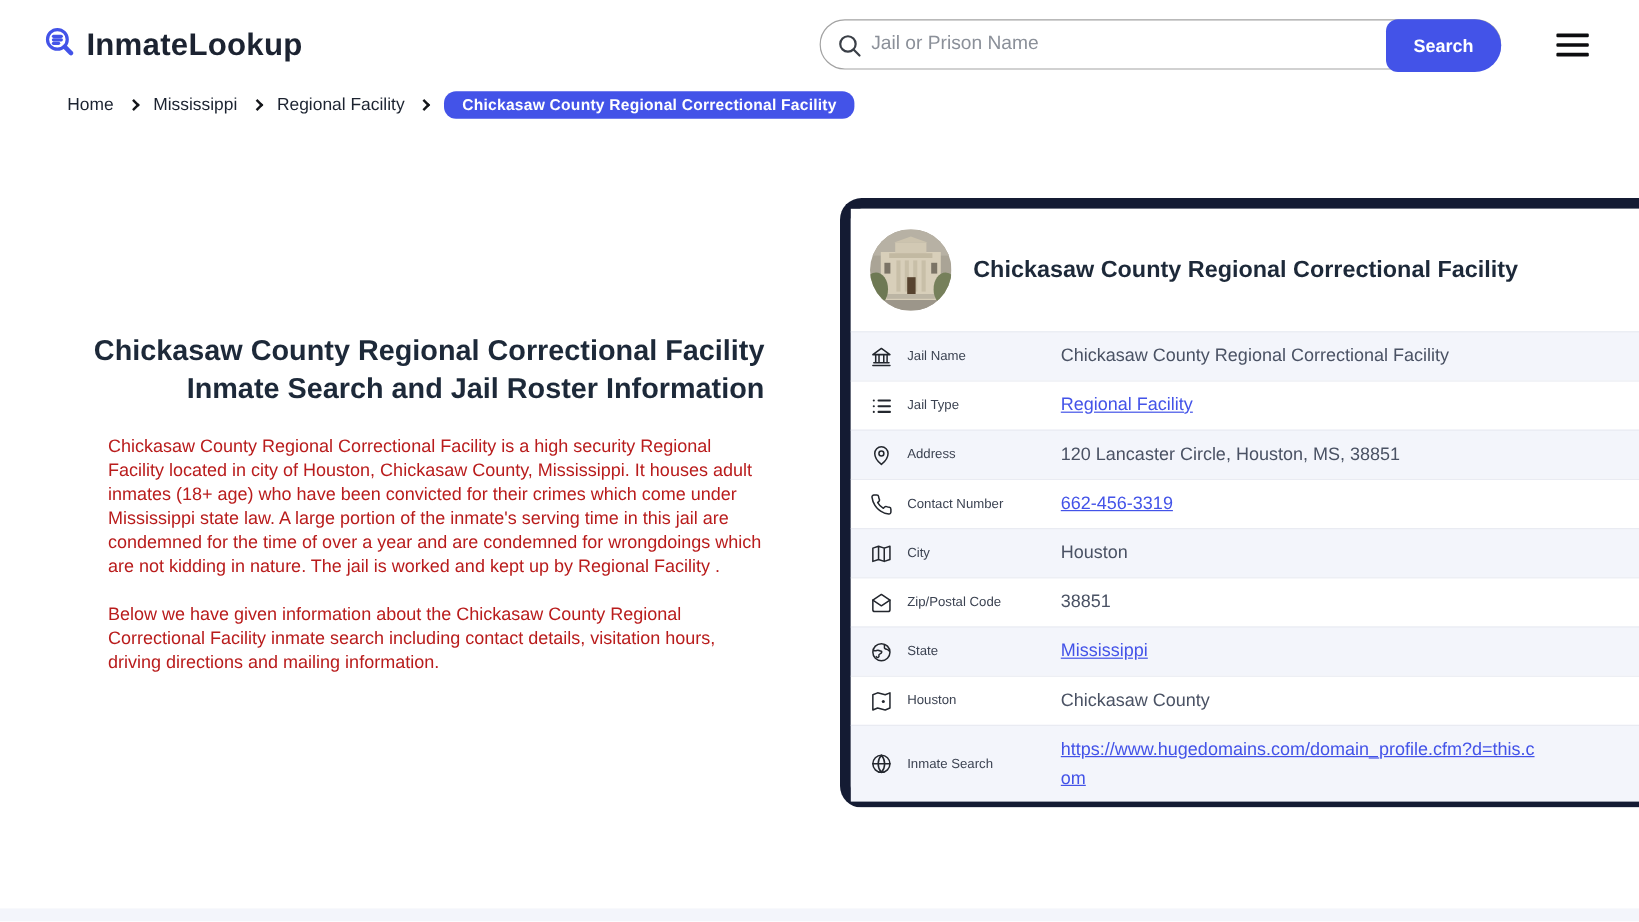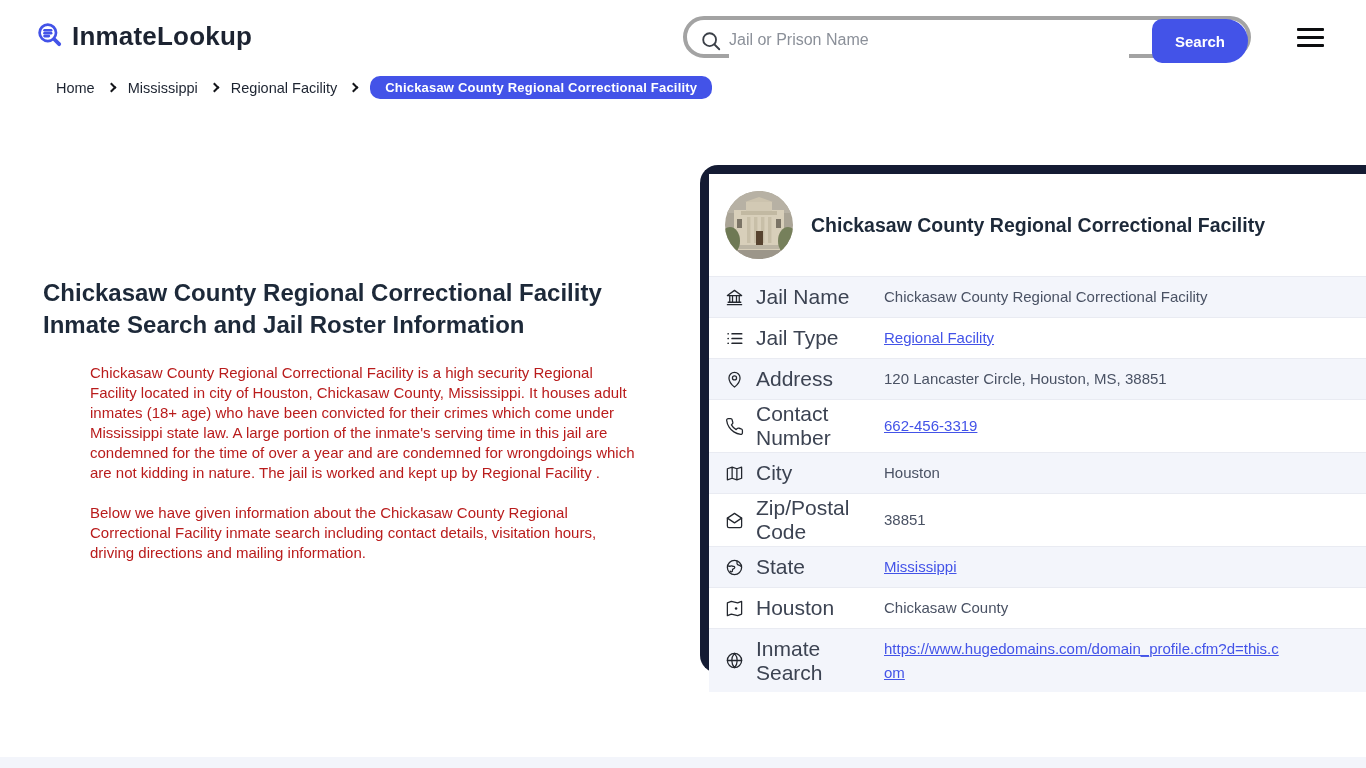--- a/index.html
+++ b/index.html
@@ -5,21 +5,21 @@
   * { margin:0; padding:0; box-sizing:border-box; }
   html,body { width:1366px; height:768px; overflow:hidden; background:#ffffff;
     font-family:"Liberation Sans", sans-serif; }
   .page { position:relative; width:1366px; height:768px; background:#fff; }
 
   
   .brand { position:absolute; left:36px; top:21px; display:flex; align-items:center; gap:9px; }
   .brand-text { font-size:26px; font-weight:700; color:#1c2331; letter-spacing:.2px; }
 
   .searchwrap { position:absolute; left:683px; top:16px; width:568px; height:42px;
-    border:4px solid #a3a3a3; border-radius:22px; background:#fff; }
+    border:1px solid #a3a3a3; border-radius:22px; background:#fff; }
   .searchwrap .sicon { position:absolute; left:13px; top:10px; width:22px; height:22px; color:#3a3f47; }
   .searchwrap input { position:absolute; left:42px; top:1px; width:400px; height:38px; border:none;
     outline:none; font-size:16px; color:#30343c; font-family:"Liberation Sans",sans-serif; }
   .searchwrap input::placeholder { color:#8b9099; }
   .searchbtn { position:absolute; right:-1px; top:-1px; height:44px; width:96px;
     background:var(--accent,#4353e8); color:#fff; font-weight:700; font-size:15px;
     border:none; border-radius:10px 22px 22px 10px; cursor:pointer;
     font-family:"Liberation Sans",sans-serif;margin-left:44px; }
   .burger { position:absolute; left:1297px; top:28px; width:27px; cursor:pointer; }
   .burger div { height:3px; background:#0c0d0f; margin-bottom:5px; border-radius:1px; }
@@ -28,37 +28,37 @@
   .crumbs { position:absolute; left:56px; top:76px; display:flex; align-items:center; gap:13px;
     font-size:14.5px; color:#1c2330; font-weight:500; }
   .crumbs a { color:#1c2330; text-decoration:none; cursor:pointer; }
   .chev { width:7px; height:7px; border-top:2.5px solid #14161a; border-right:2.5px solid #14161a;
     transform:rotate(45deg); display:inline-block; margin-top:-1px; }
   .crumb-badge { background:var(--accent,#4353e8); color:#fff; font-size:13px; font-weight:700;
     padding:4px 15px; border-radius:10px; letter-spacing:.2px; }
 
   
   .article { position:absolute; left:43px; top:277px; width:594px; }
-  .article h1 { font-size:24px; line-height:32px; font-weight:700; color:#1d2939; margin-bottom:22px; }
+  .article h1 { font-size:24px; line-height:32px; font-weight:700; color:#1d2939; margin-bottom:22px;text-align:right; }
   .article p { font-size:15px; line-height:20px; color:#b91c1c; margin-bottom:20px;margin-left:47px; }
 
   
   .card { position:absolute; left:700px; top:165px; width:705px; height:508px;
     background:#fff; border:9px solid #141b33; border-right:none; border-radius:18px 0 0 18px; }
   .card-header { display:flex; align-items:center; gap:18px; height:102px; padding:0 16px; background:#fff; }
   .avatar { width:68px; height:68px; border-radius:50%; overflow:hidden; flex-shrink:0; }
   .card-title { font-size:19.5px; font-weight:700; color:#1d2939; }
 
   .row { display:flex; align-items:center; min-height:41px; padding:2px 16px;
     border-top:1px solid #e9ebf2; background:#fff; }
   .row.alt { background:#f3f5fb; }
   .row:last-child { min-height:64px; }
   .ric { width:19px; height:19px; margin-right:12px; flex-shrink:0; color:#23272e; }
   .ric svg { width:19px; height:19px; display:block; }
-  .rlabel { width:128px; flex-shrink:0; font-size:21px; color:#3c4352; }
+  .rlabel { width:128px; flex-shrink:0; font-size:11px; color:#3c4352; }
   .rvalue { font-size:15px; color:#4a5264; max-width:400px; line-height:24px; }
   a.rvalue { color:var(--accent,#4353e8); text-decoration:underline; cursor:pointer; word-break:break-all; }
 
   .footer-strip { position:absolute; left:0; bottom:0; width:1366px; height:11px; background:#f3f5fb; }
 </style>
 </head>
 <body>
 
 <div class="page">
 

